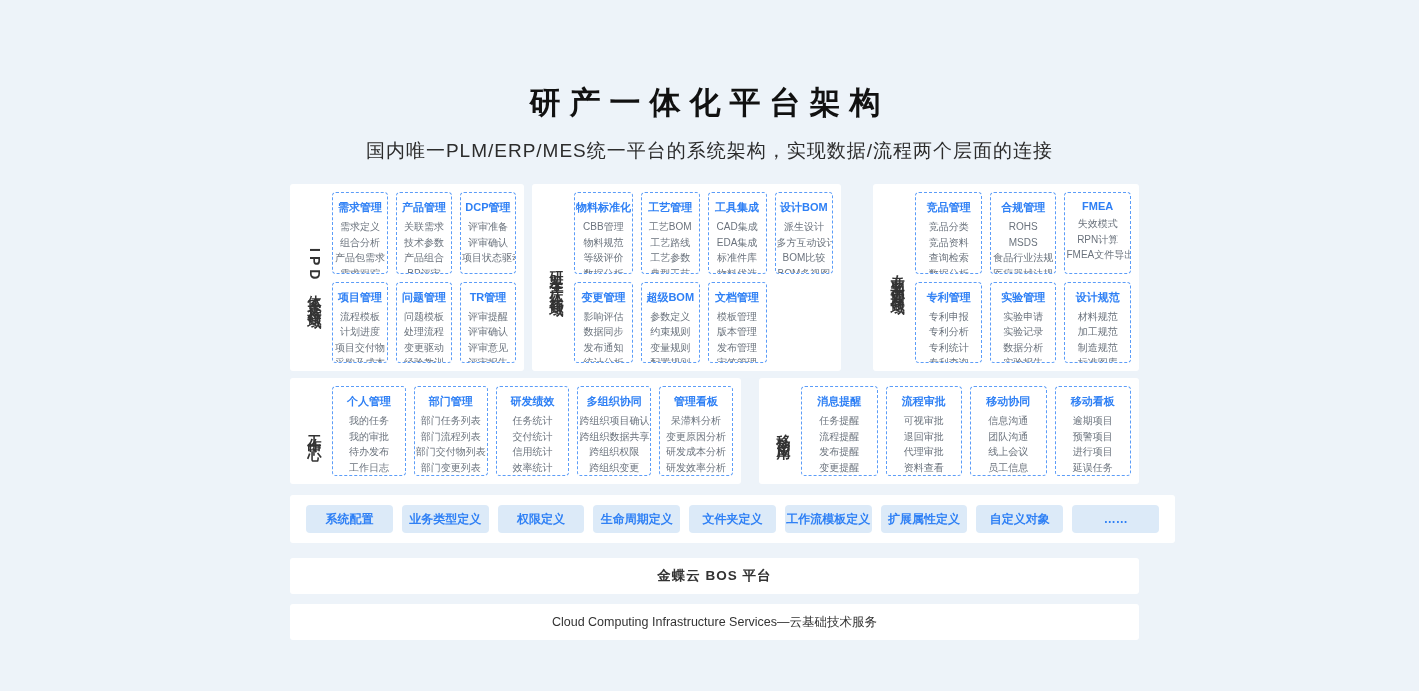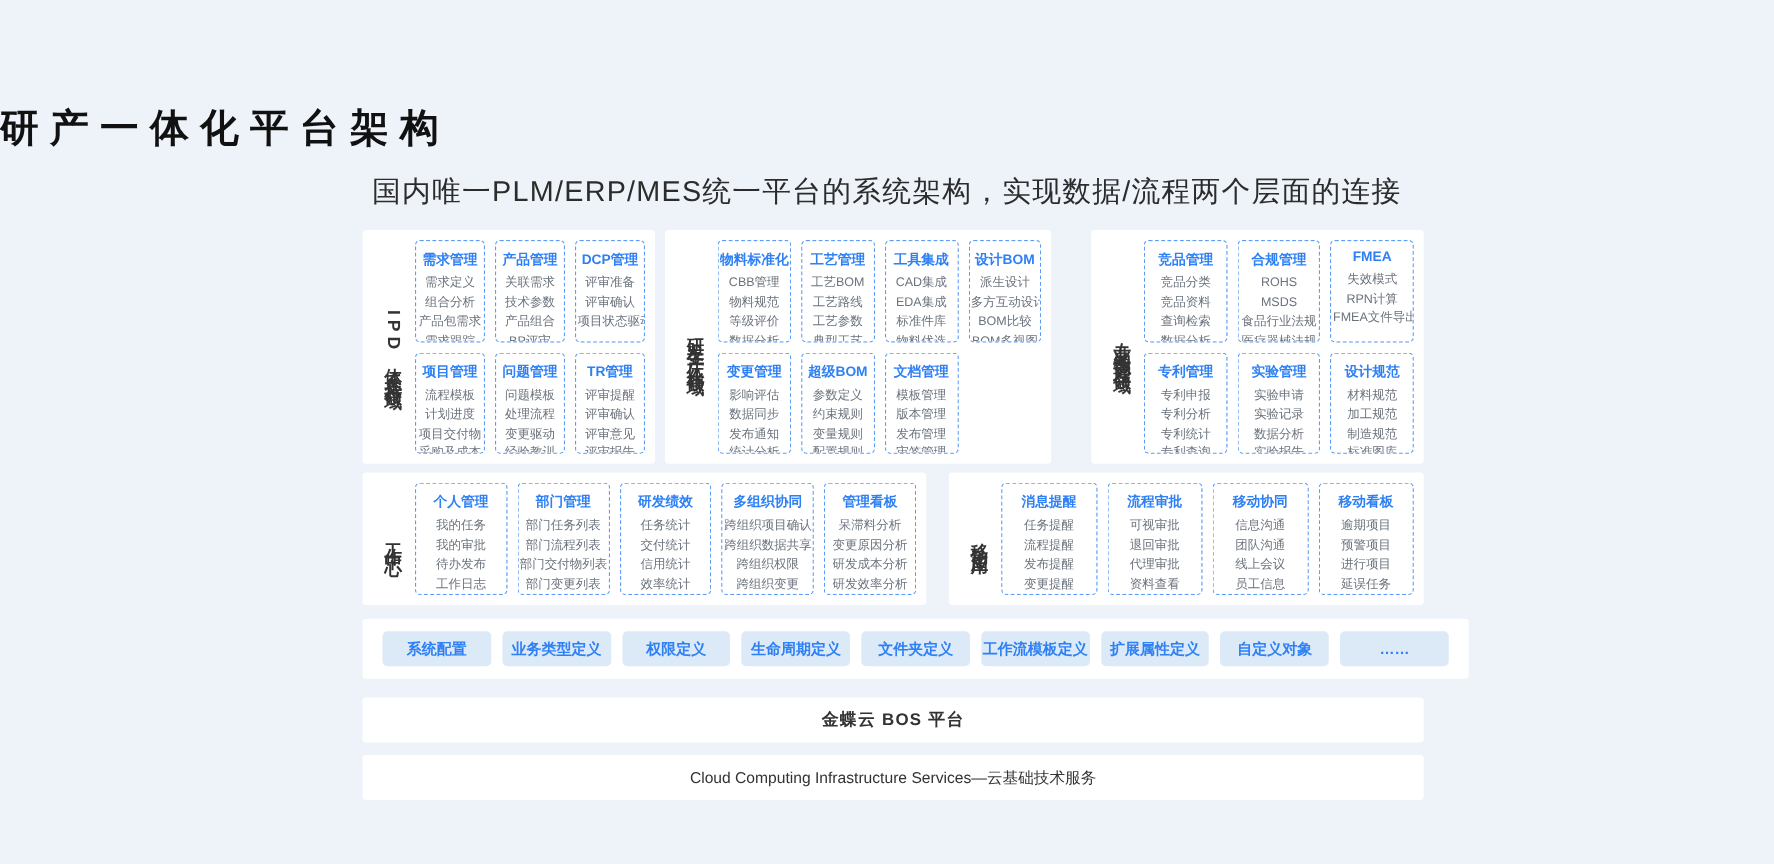--- a/index.html
+++ b/index.html
@@ -1,26 +1,26 @@
 <!DOCTYPE html>
 <html><head>
 <meta charset="utf-8">
 <style>
   html,body{margin:0;padding:0;background:#edf3f9;}
   .stage{
     position:relative;width:1419px;height:691px;background:#edf3f9;
     font-family:"Liberation Sans","DejaVu Sans",sans-serif;overflow:hidden;
   }
   .page-title{
-    position:absolute;top:82px;left:0;width:100%;
+    position:absolute;top:82px;left:0;width:100%;text-align:center;
     font-size:31px;font-weight:700;color:#111;letter-spacing:9px;
   }
   .page-subtitle{
     position:absolute;top:138px;left:0;width:100%;text-align:center;
-    font-size:23px;font-weight:500;color:#2c2c2c;letter-spacing:1px;
+    font-size:19px;font-weight:500;color:#2c2c2c;letter-spacing:1px;
   }
   .row-top{position:absolute;left:290px;top:184px;width:849px;height:187px;display:flex;gap:8px;}
   .row-mid{position:absolute;left:290px;top:378px;width:849px;height:106px;display:flex;gap:18px;}
   .panel{
     background:#fff;border-radius:3px;display:flex;align-items:stretch;
     padding:8px;box-sizing:border-box;
   }
   .row-top .panel:nth-child(1){width:250px;}
   .row-top .panel:nth-child(2){width:331px;}
   .row-top .panel:nth-child(3){width:284px;margin-left:24px;}

